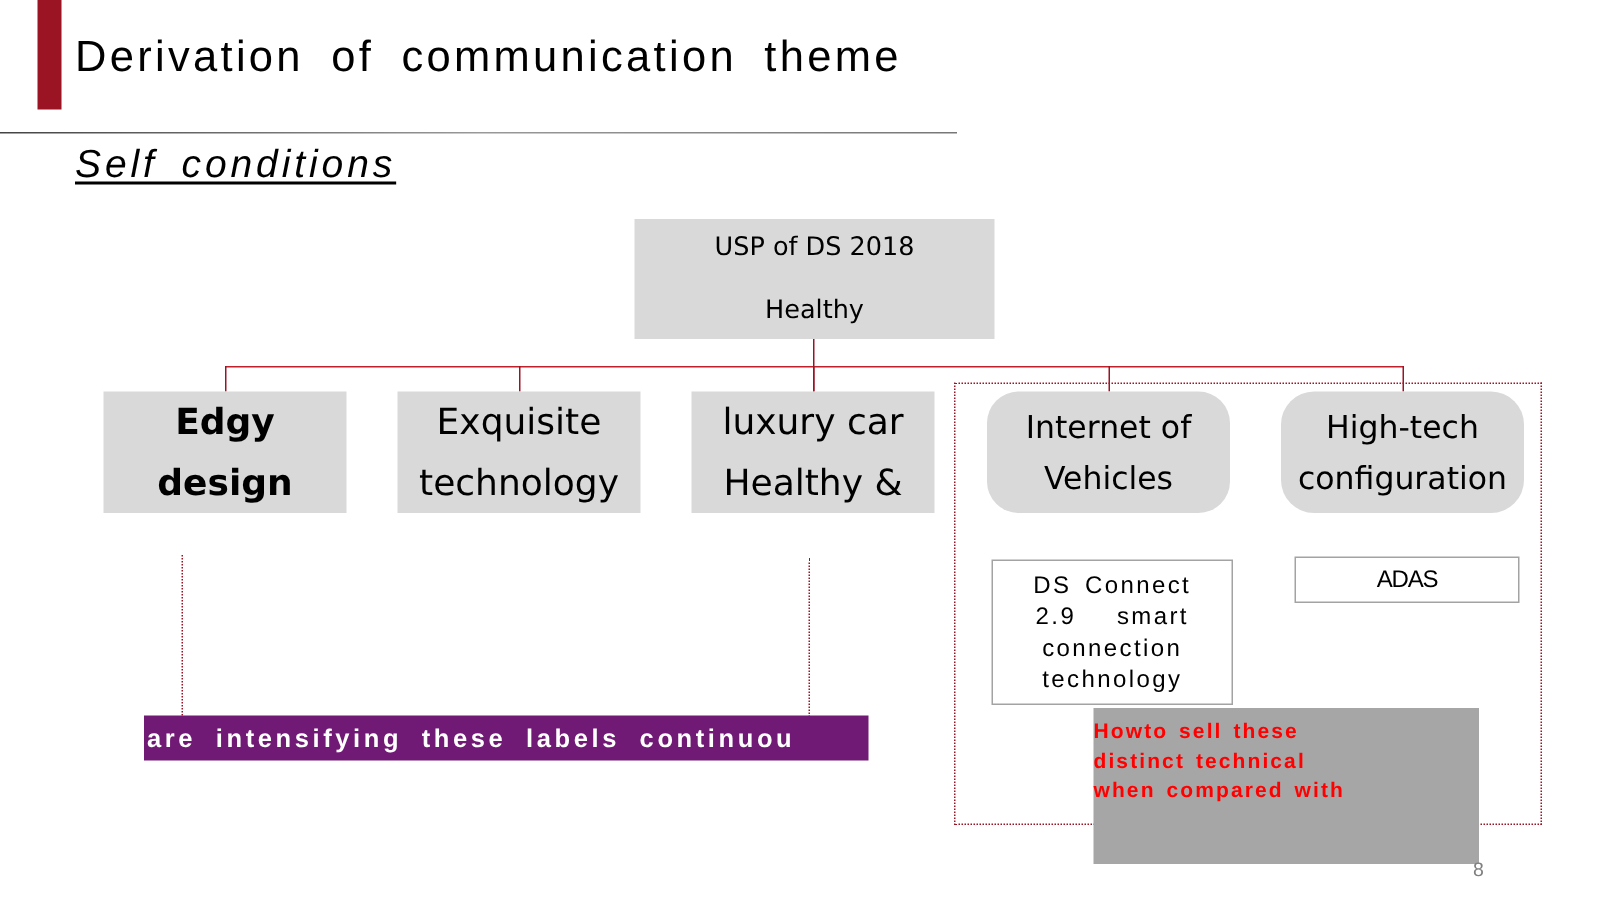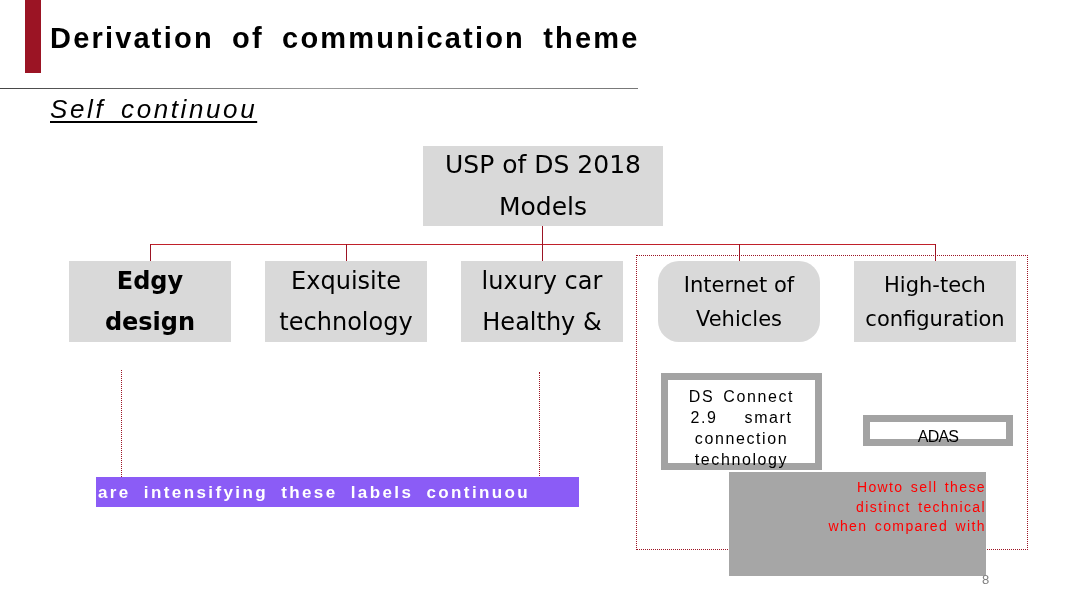--- a/index.html
+++ b/index.html
@@ -1,64 +1,64 @@
 <!DOCTYPE html>
 <html><head>
   <meta charset="utf-8">
   <style>
     html, body { margin: 0; padding: 0; }
     body { width: 1080px; height: 608px; background: #ffffff; position: relative; overflow: hidden; font-family: "Liberation Sans", sans-serif; }
     .abs { position: absolute; }
     .accent-bar { left: 25px; top: 0; width: 16px; height: 73px; background: #9b1424; }
-    .title { left: 50px; top: 22px; font-size: 29px; font-weight: bold; letter-spacing: 2.2px; word-spacing: 8px; color: #000; white-space: nowrap; }
+    .title { left: 50px; top: 22px; font-size: 29px; font-weight: normal; letter-spacing: 2.2px; word-spacing: 8px; color: #000; white-space: nowrap; }
     .divider { left: 0; top: 88px; width: 638px; height: 1px; background: linear-gradient(to right, #444, #999 50%, #777); }
     .subtitle { left: 50px; top: 94px; font-size: 26px; font-style: italic; letter-spacing: 2.6px; word-spacing: 6px; color: #000; text-decoration: underline; text-underline-offset: 3px; text-decoration-thickness: 2px; white-space: nowrap; }
 
     .gbox { background: #d9d9d9; color: #000; display: flex; align-items: center; justify-content: center; text-align: center; font-family: "DejaVu Sans", sans-serif; line-height: 1.3; }
-    .root { left: 423px; top: 146px; width: 240px; height: 80px; font-size: 25px; line-height: 42px; }
+    .root { left: 423px; top: 146px; width: 240px; height: 80px; font-size: 17px; line-height: 42px; }
     .l1 { top: 261px; height: 81px; width: 162px; font-size: 24px; line-height: 41px; }
     .l1.small { font-size: 21px; line-height: 34px; }
 
     .hline { background: #c0202a; height: 1px; }
     .vline { background: #9b1424; width: 1px; }
 
     .dash-frame { left: 636px; top: 255px; width: 392px; height: 295px; border-left: 1px dotted #9b1424; border-top: 1px dotted #9b1424; border-bottom: 1px dotted #9b1424; border-right: 1px dotted #9b1424; box-sizing: border-box; }
     .dot-v { width: 0; border-left: 1px dotted #9b1424; }
 
-    .sub-box { border: 7px solid #a3a3a3; background: #fff; box-sizing: border-box; text-align: center; color: #000; font-family: "Liberation Sans", sans-serif; }
+    .sub-box { border: 1px solid #a3a3a3; background: #fff; box-sizing: border-box; text-align: center; color: #000; font-family: "Liberation Sans", sans-serif; }
     .ds-connect { left: 661px; top: 373px; width: 161px; height: 97px; font-size: 16px; letter-spacing: 1.6px; line-height: 21px; padding-top: 6px; word-spacing: 3px; }
-    .adas { left: 863px; top: 371px; width: 150px; height: 31px; font-size: 16px; line-height: 29px; letter-spacing: -0.8px; margin-top: 44px; }
+    .adas { left: 863px; top: 371px; width: 150px; height: 31px; font-size: 16px; line-height: 29px; letter-spacing: -0.8px; }
 
-    .banner { left: 96px; top: 477px; width: 483px; height: 30px; background: #8b5cf6; color: #fff; font-weight: bold; font-size: 17px; letter-spacing: 2.4px; word-spacing: 6px; line-height: 32px; white-space: nowrap; overflow: hidden; padding-left: 2px; box-sizing: border-box; }
+    .banner { left: 96px; top: 477px; width: 483px; height: 30px; background: #701a75; color: #fff; font-weight: bold; font-size: 17px; letter-spacing: 2.4px; word-spacing: 6px; line-height: 32px; white-space: nowrap; overflow: hidden; padding-left: 2px; box-sizing: border-box; }
     .question-bg { left: 729px; top: 472px; width: 257px; height: 104px; background: #a6a6a6; }
-    .question { left: 729px; top: 478px; width: 257px; text-align: right; color: #ff0000; font-weight: normal; font-size: 14px; line-height: 19.5px; letter-spacing: 1.4px; word-spacing: 2px; }
+    .question { left: 729px; top: 478px; width: 257px; text-align: left; color: #ff0000; font-weight: bold; font-size: 14px; line-height: 19.5px; letter-spacing: 1.4px; word-spacing: 2px; }
     .page-num { left: 982px; top: 572px; font-size: 13px; color: #808080; }
   </style>
 </head>
 <body>
 
 <div class="abs accent-bar"></div>
 <div class="abs title">Derivation of communication theme</div>
 <div class="abs divider"></div>
-<div class="abs subtitle">Self continuou</div>
+<div class="abs subtitle">Self conditions</div>
 
 <div class="abs vline" style="left:542px; top:226px; height:35px;"></div>
 <div class="abs hline" style="left:150px; top:244px; width:786px;"></div>
 <div class="abs vline" style="left:150px; top:244px; height:17px;"></div>
 <div class="abs vline" style="left:346px; top:244px; height:17px;"></div>
 <div class="abs vline" style="left:542px; top:244px; height:17px;"></div>
 <div class="abs vline" style="left:739px; top:244px; height:17px;"></div>
 <div class="abs vline" style="left:935px; top:244px; height:17px;"></div>
 
 <div class="abs dash-frame"></div>
 
 <div class="abs gbox root">
   <div>
     <div>USP of DS 2018</div>
-    <div>Models</div>
+    <div>Healthy</div>
   </div>
 </div>
 
 <div class="abs gbox l1" style="left:69px;font-weight:bold;">
   <div>Edgy design</div>
 </div>
 <div class="abs gbox l1" style="left:265px;">
   <div>
     <div>Exquisite</div>
     <div>technology</div>
@@ -69,21 +69,21 @@
     <div>luxury car</div>
     <div>Healthy &amp;</div>
   </div>
 </div>
 <div class="abs gbox l1 small" style="left:658px;border-radius:21px;">
   <div>
     <div>Internet of</div>
     <div>Vehicles</div>
   </div>
 </div>
-<div class="abs gbox l1 small" style="left:854px;">
+<div class="abs gbox l1 small" style="left:854px;border-radius:22px;">
   <div>
     <div>High-tech</div>
     <div>configuration</div>
   </div>
 </div>
 
 <div class="abs dot-v" style="left:121px; top:370px; height:107px;"></div>
 <div class="abs dot-v" style="left:539px; top:372px; height:118px;"></div>
 
 <div class="abs sub-box ds-connect">

